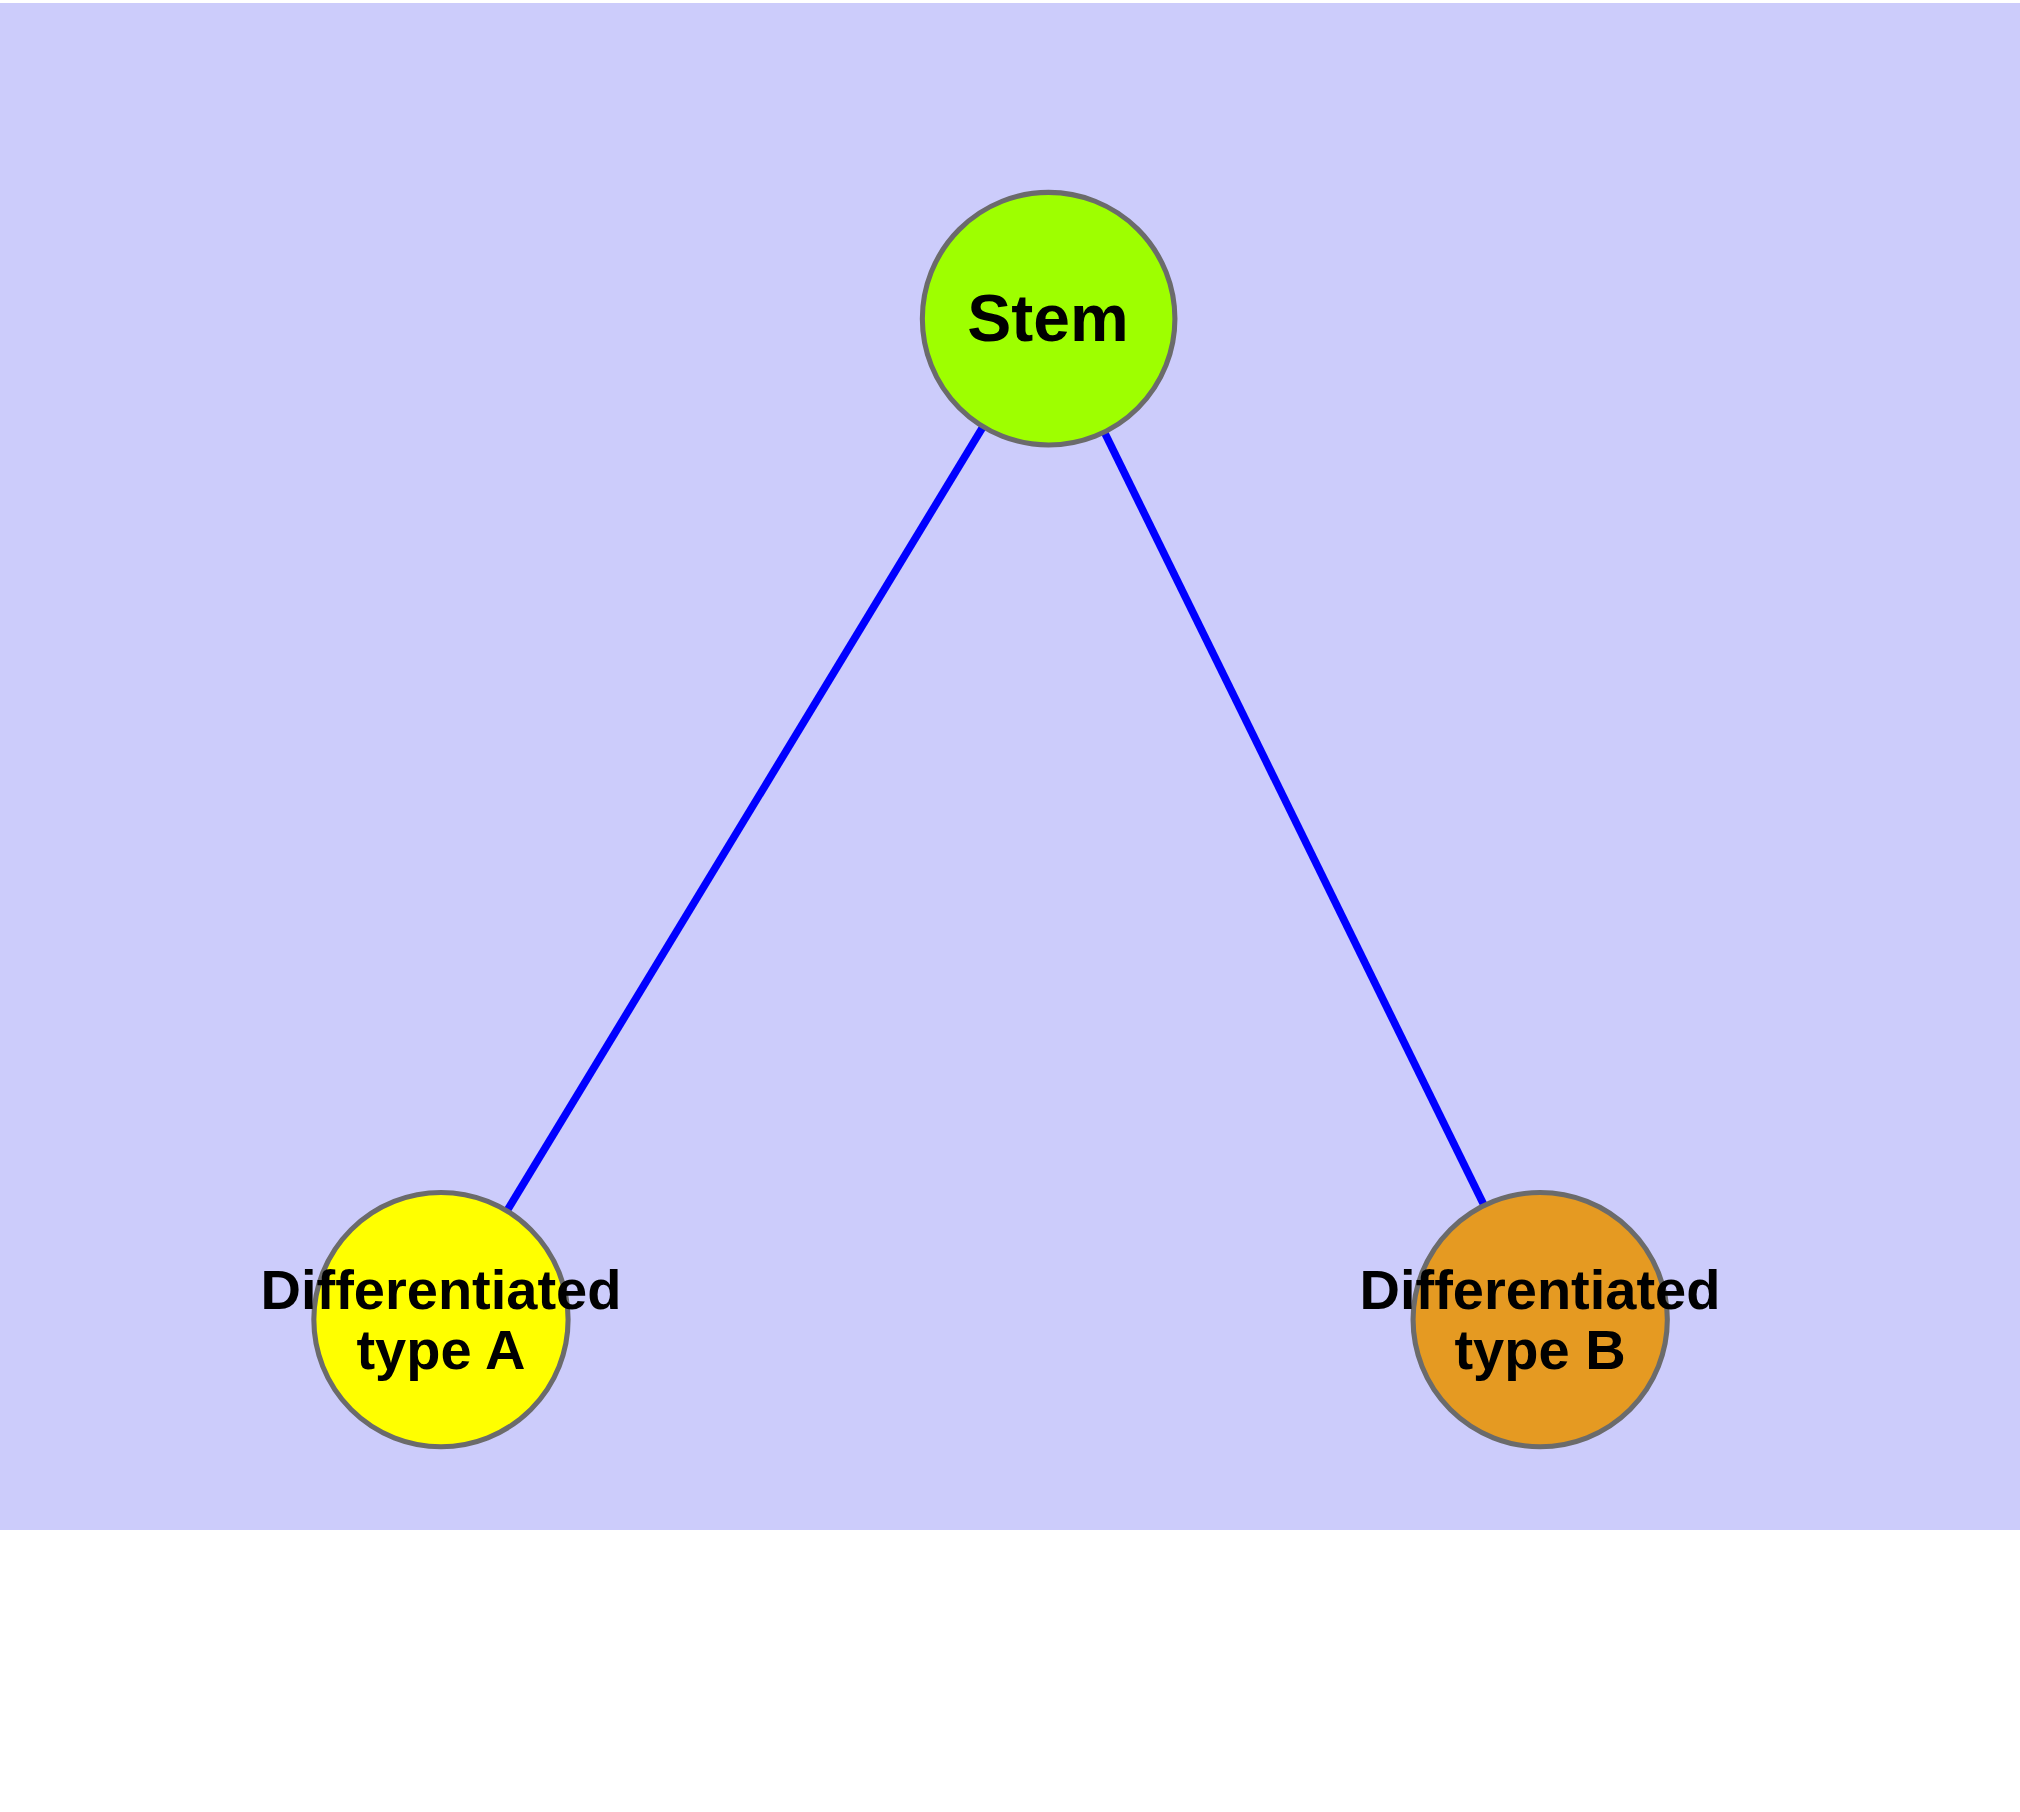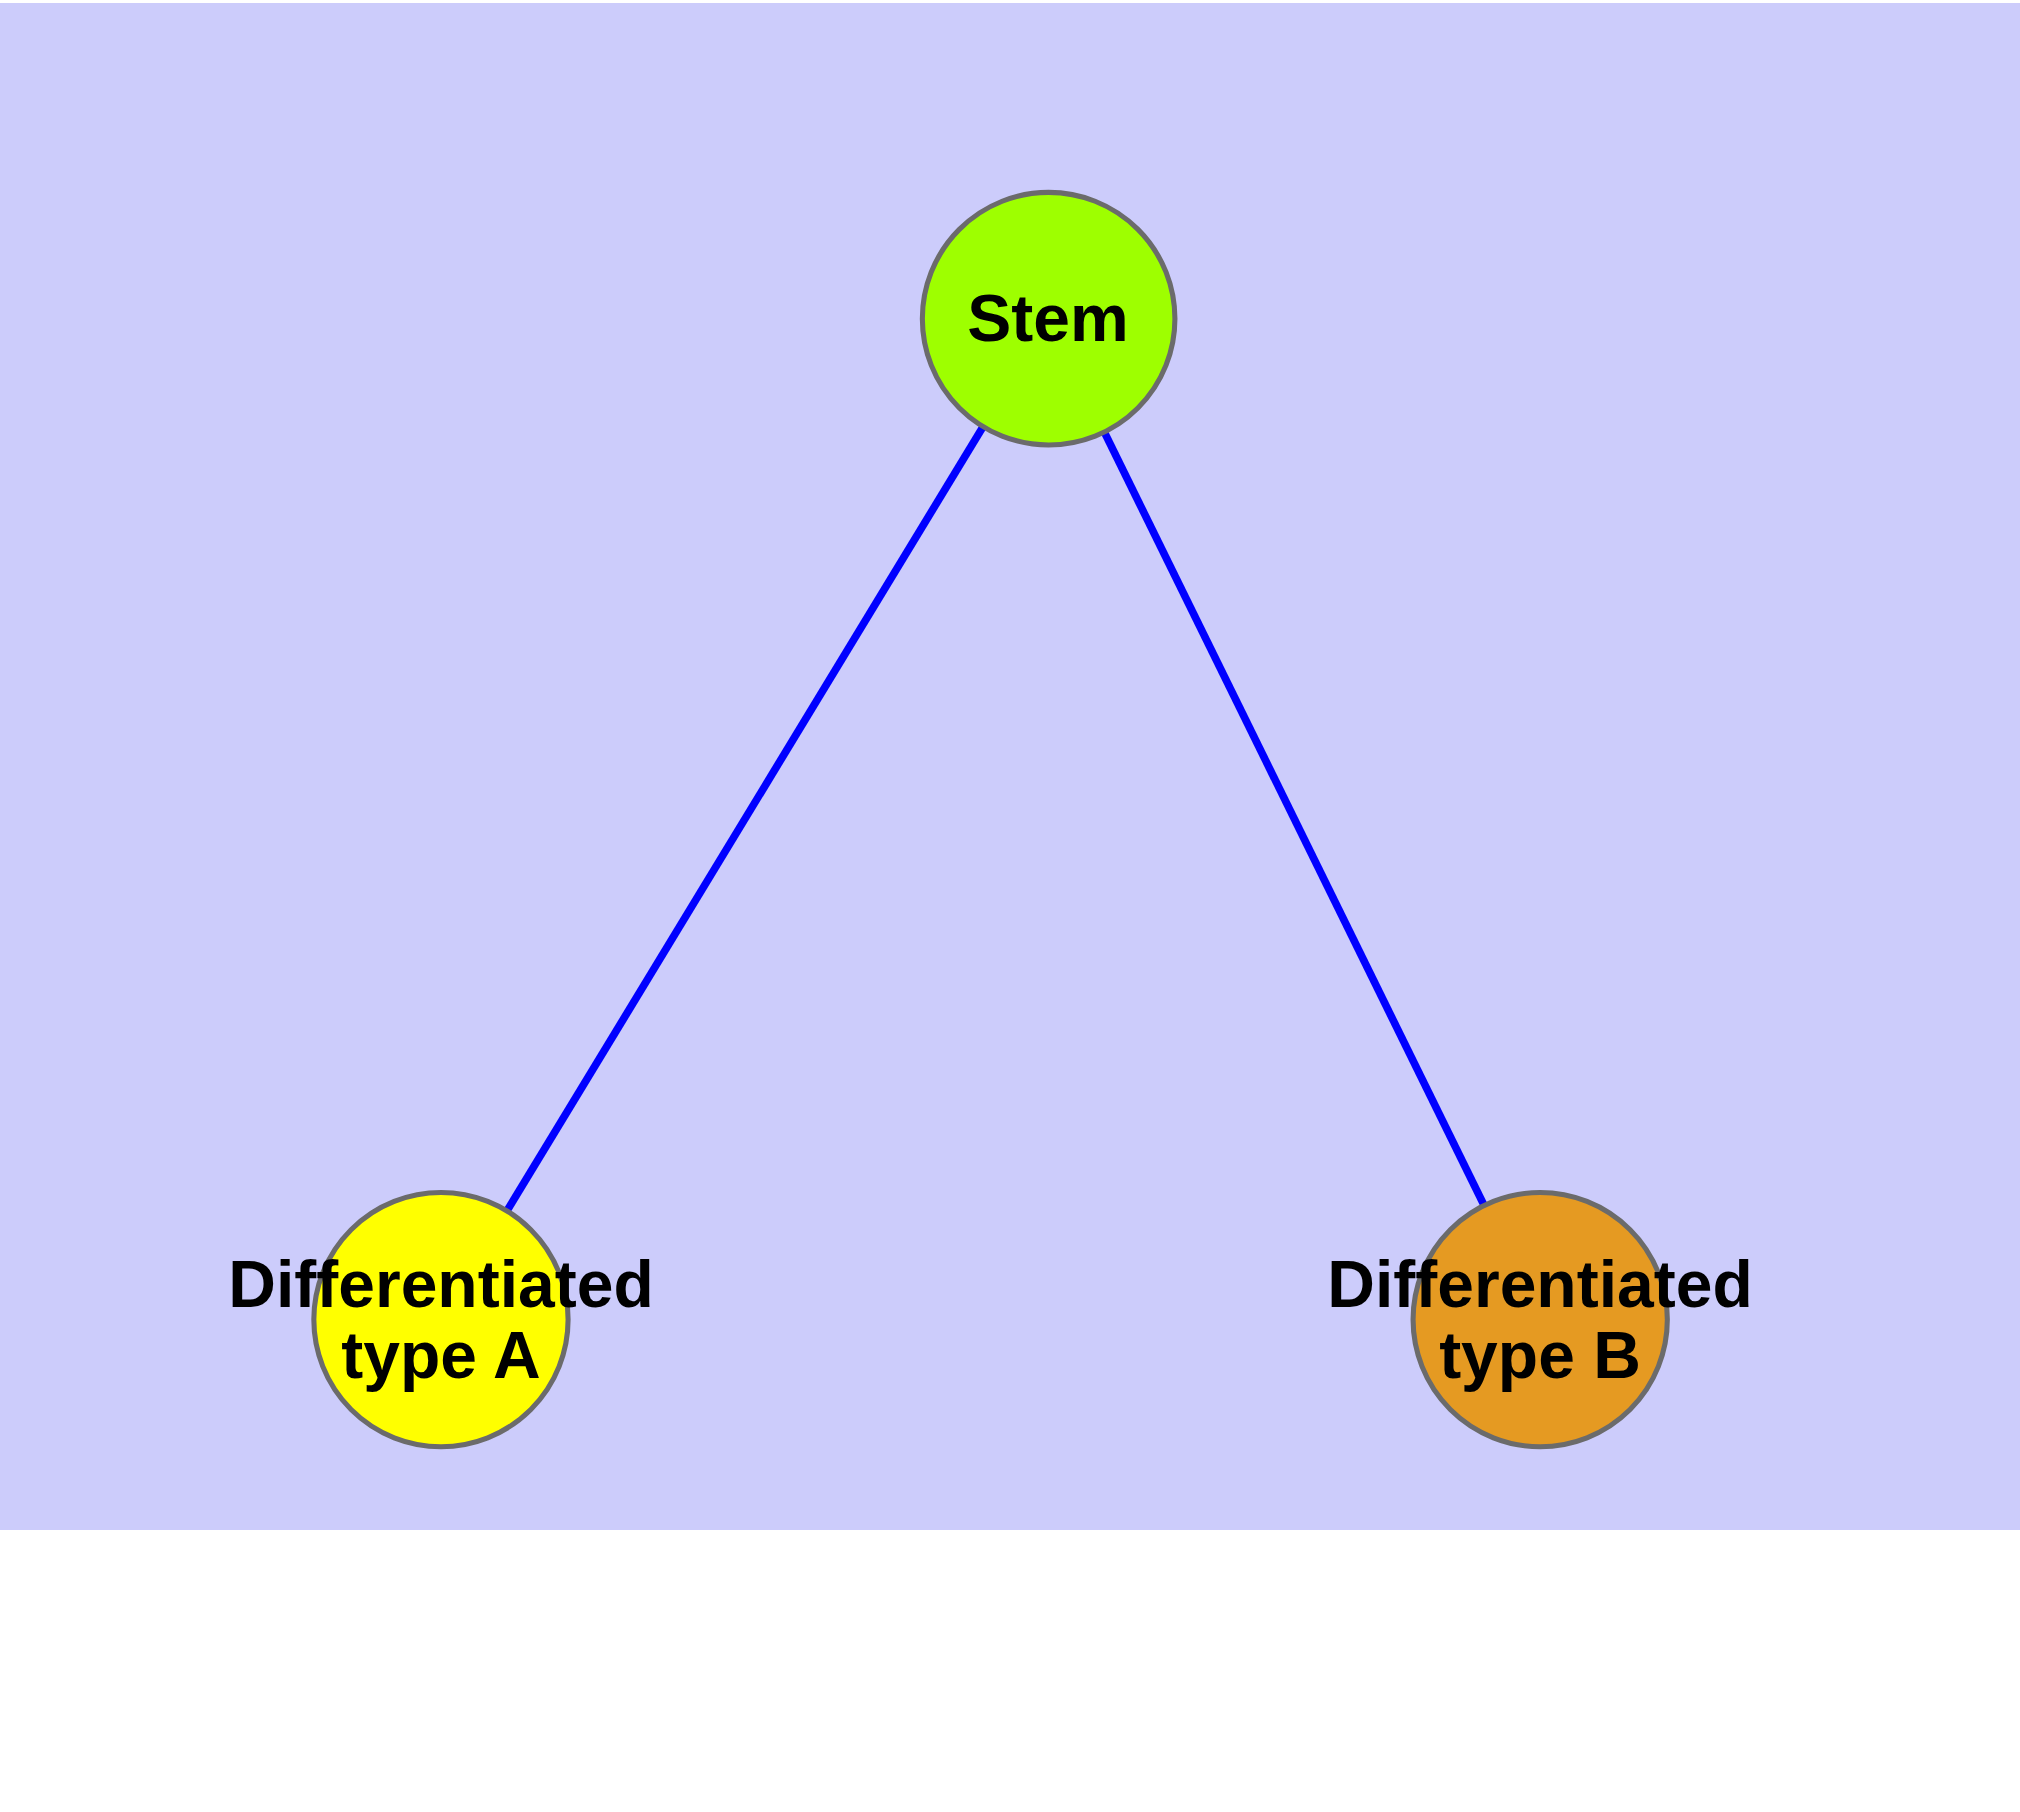--- a/index.html
+++ b/index.html
@@ -36,21 +36,21 @@
     font-family: "Liberation Sans", "DejaVu Sans", sans-serif;
     font-weight: bold;
     color: #000000;
     text-align: center;
     line-height: 1.08;
     white-space: pre;
     pointer-events: none;
     transform: translate(-50%, -50%);
   }
   .node-label.big {
-    font-size: 66px;
+    font-size: 56px;
   }
   .node-label.stem {
     font-size: 66px;
   }
 </style>
 </head>
 <body>
 
 <div id="canvas-wrap">
 

